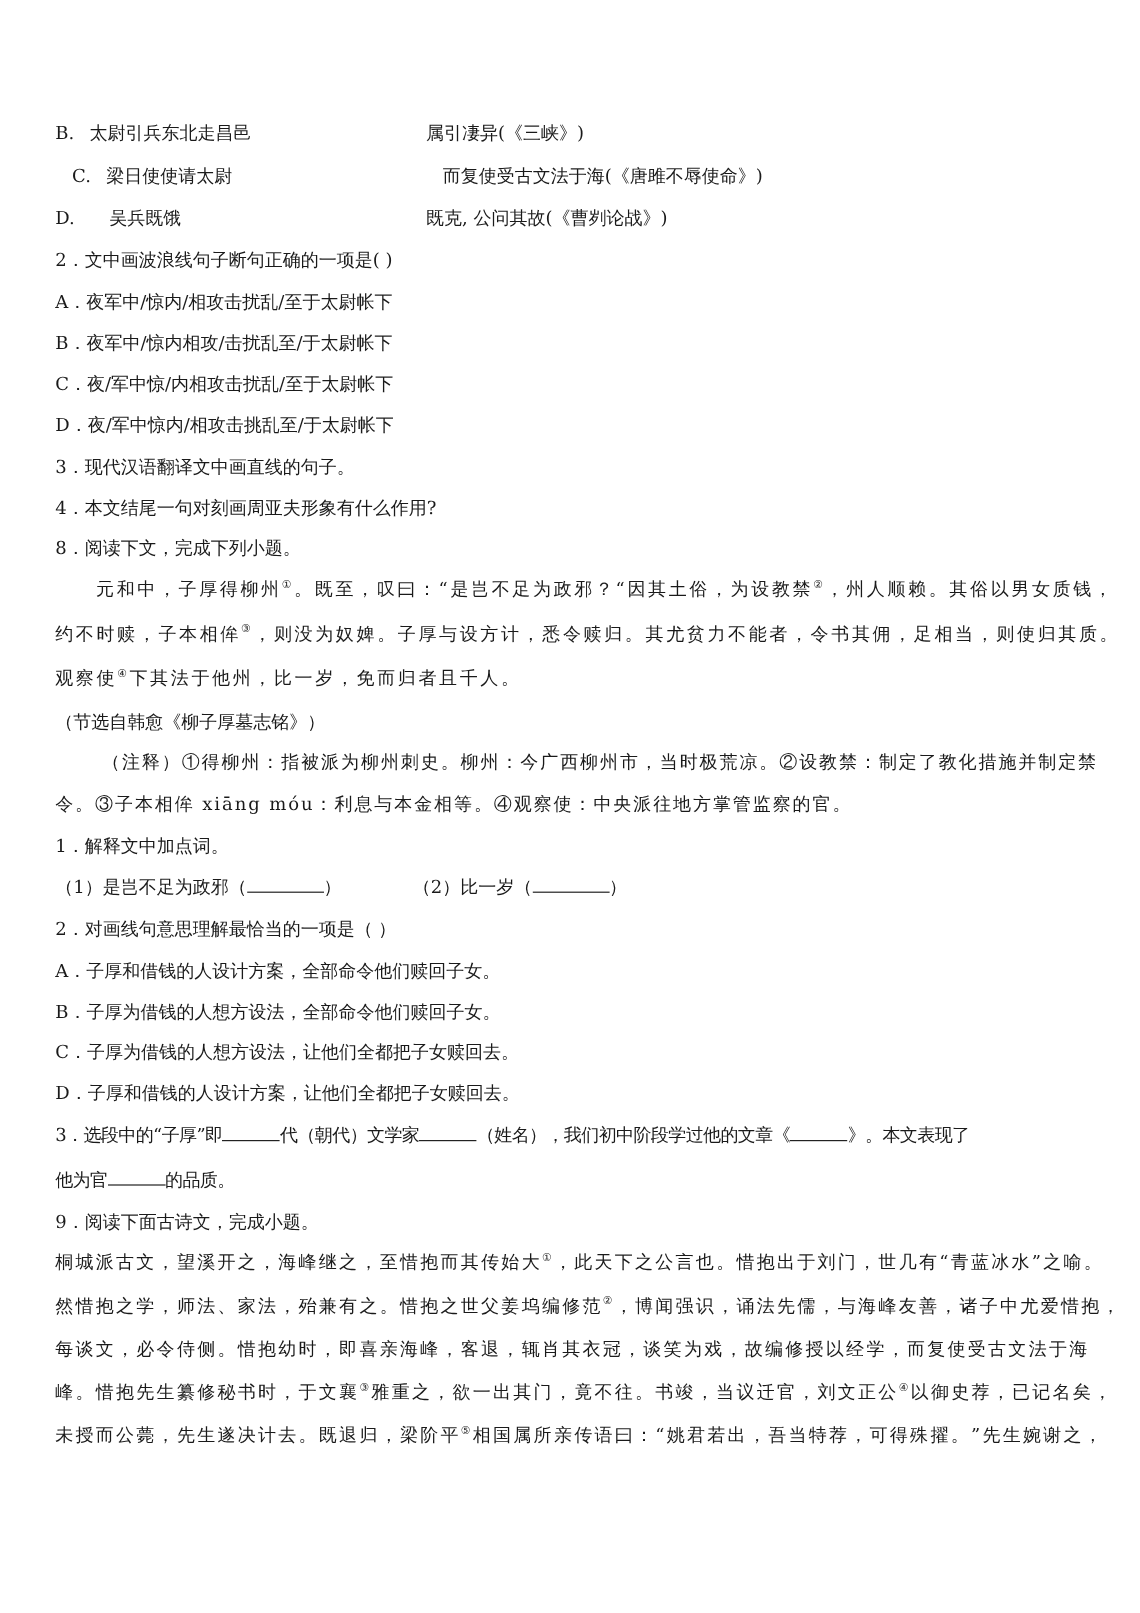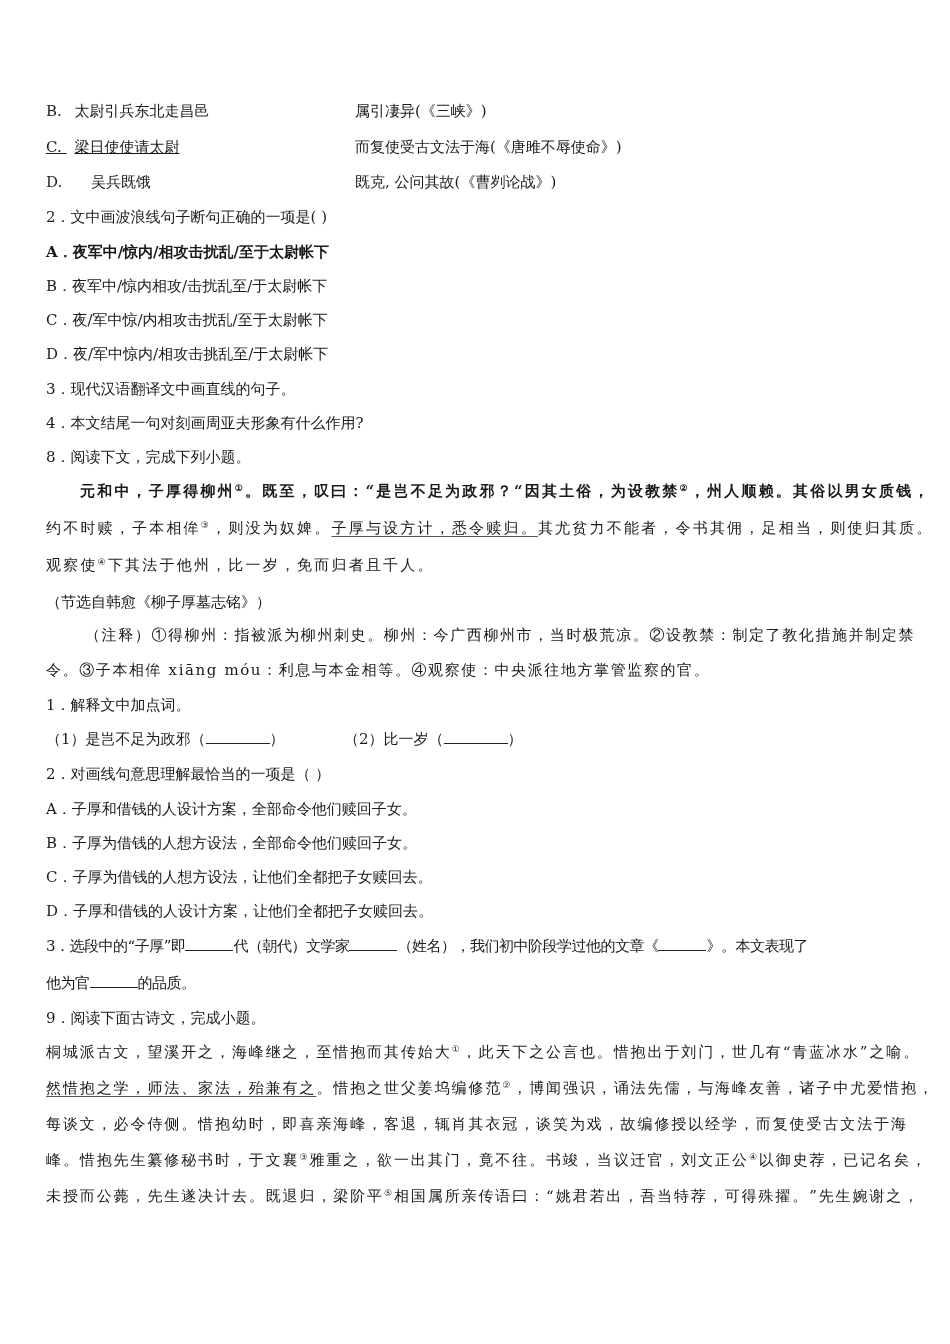--- a/index.html
+++ b/index.html
@@ -2,56 +2,56 @@
 <html><head>
   <meta charset="utf-8">
   <style>
     html, body { margin: 0; padding: 0; background: #ffffff; }
     body { width: 950px; height: 1344px; position: relative; overflow: hidden;
            font-family: "DejaVu Serif", "Liberation Serif", serif; color: #1a1a1a; }
     .line { position: absolute; white-space: nowrap; font-size: 15px; line-height: 20px; }
     .serif { font-family: "DejaVu Serif", "Liberation Serif", serif; }
     .kai { font-family: "DejaVu Serif", "Liberation Serif", serif; letter-spacing: 2.2px; }
     .col2 { position: absolute; left: 309px; }
-    .u { text-decoration: underline; text-decoration-color: #555; text-underline-offset: 3px; }
+    .u { text-decoration-color: #555; text-underline-offset: 3px; }
     sup { font-size: 9px; vertical-align: top; position: relative; top: -3px; }
     .blank { display: inline-block; border-bottom: 1px solid #222; height: 14px; vertical-align: baseline; }
     .narrow { letter-spacing: -0.5px; }
   </style>
 </head>
 <body>
 
 <div class="line serif" style="top:101px; left:46px;">
   <span>B.</span>
   <span style="margin-left:8px;">太尉引兵东北走昌邑</span>
   <span class="col2">属引凄异(《三峡》)</span>
 </div>
-<div class="line serif" style="top:137px; left:46px;text-decoration:underline;">
+<div class="line serif" style="top:137px; left:60px;">
   <span>C.</span>
   <span style="margin-left:8px;">梁日使使请太尉</span>
   <span class="col2">而复使受古文法于海(《唐雎不辱使命》)</span>
 </div>
 <div class="line serif" style="top:172px; left:46px;">
   <span>D.</span>
   <span style="margin-left:24px;">吴兵既饿</span>
   <span class="col2">既克, 公问其故(《曹刿论战》)</span>
 </div>
 
 <div class="line serif" style="top:207px; left:46px;">2．文中画波浪线句子断句正确的一项是(      )</div>
-<div class="line serif" style="top:242px; left:46px;font-weight:bold;">A．夜军中/惊内/相攻击扰乱/至于太尉帐下</div>
+<div class="line serif" style="top:242px; left:46px;">A．夜军中/惊内/相攻击扰乱/至于太尉帐下</div>
 <div class="line serif" style="top:276px; left:46px;">B．夜军中/惊内相攻/击扰乱至/于太尉帐下</div>
 <div class="line serif" style="top:310px; left:46px;">C．夜/军中惊/内相攻击扰乱/至于太尉帐下</div>
 <div class="line serif" style="top:344px; left:46px;">D．夜/军中惊内/相攻击挑乱至/于太尉帐下</div>
 
 <div class="line serif" style="top:379px; left:46px;">3．现代汉语翻译文中画直线的句子。</div>
 <div class="line serif" style="top:413px; left:46px;">4．本文结尾一句对刻画周亚夫形象有什么作用?</div>
 
 <div class="line serif" style="top:447px; left:46px;text-align:center;">8．阅读下文，完成下列小题。</div>
 
-<div class="line kai" style="top:481px; left:80px;font-weight:bold;">
+<div class="line kai" style="top:481px; left:80px;">
   <span>元和中，子厚得柳州</span><sup>①</sup><span>。既至，叹曰：“是岂不足为政邪？“因其土俗，为设教禁</span><sup>②</sup><span>，州人顺赖。其俗以男女质钱，</span>
 </div>
 <div class="line kai" style="top:518px; left:46px;">
   <span>约不时赎，子本相侔</span><sup>③</sup><span>，则没为奴婢。</span><span class="u">子厚与设方计，悉令赎归。</span><span>其尤贫力不能者，令书其佣，足相当，则使归其质。</span>
 </div>
 <div class="line kai" style="top:555px; left:46px;">
   <span>观察使</span><sup>④</sup><span>下其法于他州，比一岁，免而归者且千人。</span>
 </div>
 
 <div class="line serif" style="top:592px; left:46px;">（节选自韩愈《柳子厚墓志铭》）</div>

